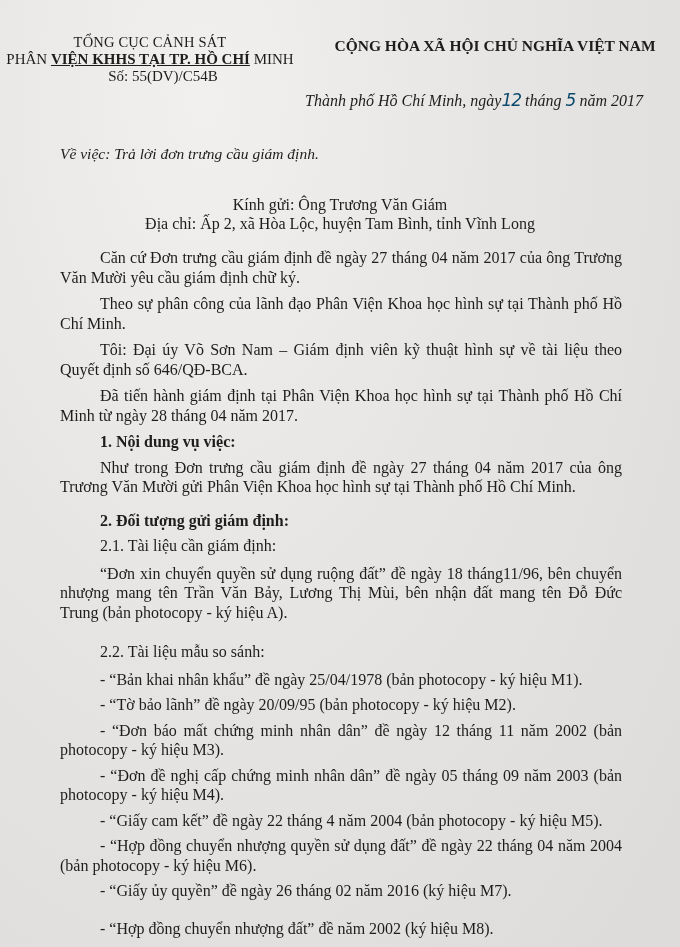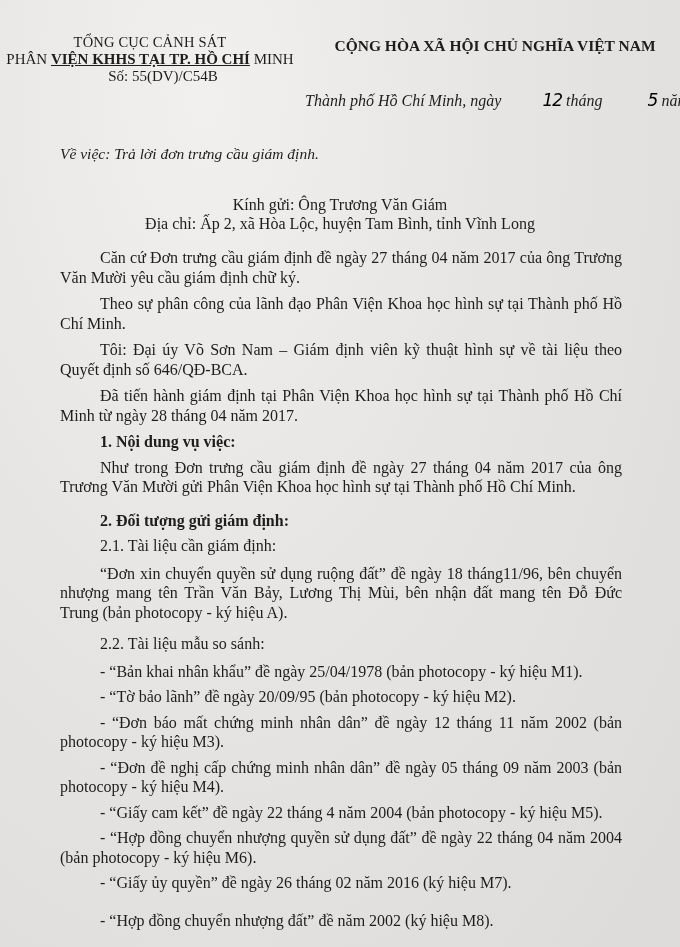--- a/index.html
+++ b/index.html
@@ -16,21 +16,21 @@
   .hdr-left { left: 0; top: 34px; width: 300px; text-align: center; font-size: 15px; line-height: 17px; }
   .hdr-left .l1 { font-size: 14.5px; letter-spacing: 0.2px; }
   .hdr-left .l2 { font-size: 15px; }
   .hdr-left .l2 .u { font-weight: bold; text-decoration: underline; }
   .hdr-left .l3 { font-size: 15px; margin-left: 26px; }
 
   .hdr-right { left: 330px; top: 37px; width: 330px; text-align: center; font-weight: bold; font-size: 15.5px; line-height: 18px; }
   .hdr-right .motto { text-decoration: underline; font-size: 15px; }
 
   .date-line { left: 305px; top: 90px; font-style: italic; font-size: 16px; }
-  .hand { font-family: "DejaVu Sans", sans-serif; font-style: italic; font-size: 17px; letter-spacing: -1px; color: #000000; margin-left: 41px; }
+  .hand { font-family: "DejaVu Sans", sans-serif; font-style: italic; font-size: 17px; letter-spacing: -1px; color: #0c4a6e; }
 
   .subject { left: 60px; top: 145px; font-style: italic; font-weight: normal; font-size: 15.5px; }
 
   .recipient { left: 60px; top: 195px; width: 560px; text-align: center; font-size: 16px; line-height: 19px; }
 
   .body { left: 60px; top: 248px; width: 562px; font-size: 16px; line-height: 19.5px; white-space: normal; text-align: justify; }
   .body p { margin: 0 0 7px 0; text-indent: 40px; }
   .body .h { font-weight: bold; text-indent: 40px; margin: 4px 0 6px 0; }
   .body .sub { text-indent: 40px; margin: 0 0 8px 0; }
   .body .item { text-indent: 40px; margin: 0 0 6px 0; }
@@ -73,21 +73,21 @@
     <p>Theo sự phân công của lãnh đạo Phân Viện Khoa học hình sự tại Thành phố Hồ Chí Minh.</p>
     <p>Tôi: Đại úy Võ Sơn Nam – Giám định viên kỹ thuật hình sự về tài liệu theo Quyết định số 646/QĐ-BCA.</p>
     <p>Đã tiến hành giám định tại Phân Viện Khoa học hình sự tại Thành phố Hồ Chí Minh từ ngày 28 tháng 04 năm 2017.</p>
 
     <div class="h">1.  Nội dung vụ việc:</div>
     <p>Như trong Đơn trưng cầu giám định đề ngày 27 tháng 04 năm 2017 của ông Trương Văn Mười gửi Phân Viện Khoa học hình sự tại Thành phố Hồ Chí Minh.</p>
 
     <div class="h" style="margin-top:14px">2. Đối tượng gửi giám định:</div>
     <div class="sub">2.1. Tài liệu cần giám định:</div>
     <p>“Đơn xin chuyển quyền sử dụng ruộng đất” đề ngày 18 tháng11/96, bên chuyển nhượng mang tên Trần Văn Bảy, Lương Thị Mùi, bên nhận đất mang tên Đỗ Đức Trung (bản photocopy - ký hiệu A).</p>
-    <div class="sub" style="margin-top:12px">2.2. Tài liệu mẫu so sánh:</div>
+    <div class="sub" style="margin-top:20px">2.2. Tài liệu mẫu so sánh:</div>
 
     <div class="item">- “Bản khai nhân khẩu” đề ngày 25/04/1978 (bản photocopy - ký hiệu M1).</div>
     <div class="item">- “Tờ bảo lãnh” đề ngày 20/09/95 (bản photocopy - ký hiệu M2).</div>
     <div class="item">- “Đơn báo mất chứng minh nhân dân” đề ngày 12 tháng 11 năm 2002 (bản photocopy - ký hiệu M3).</div>
     <div class="item">- “Đơn đề nghị cấp chứng minh nhân dân” đề ngày 05 tháng 09 năm 2003 (bản photocopy - ký hiệu M4).</div>
     <div class="item">- “Giấy cam kết” đề ngày 22 tháng 4 năm 2004 (bản photocopy - ký hiệu M5).</div>
     <div class="item">- “Hợp đồng chuyển nhượng quyền sử dụng đất” đề ngày 22 tháng 04 năm 2004 (bản photocopy - ký hiệu M6).</div>
     <div class="item" style="margin-bottom:18px">- “Giấy ủy quyền” đề ngày 26 tháng 02 năm 2016 (ký hiệu M7).</div>
     <div class="item">- “Hợp đồng chuyển nhượng đất” đề năm 2002 (ký hiệu M8).</div>
   </div>

